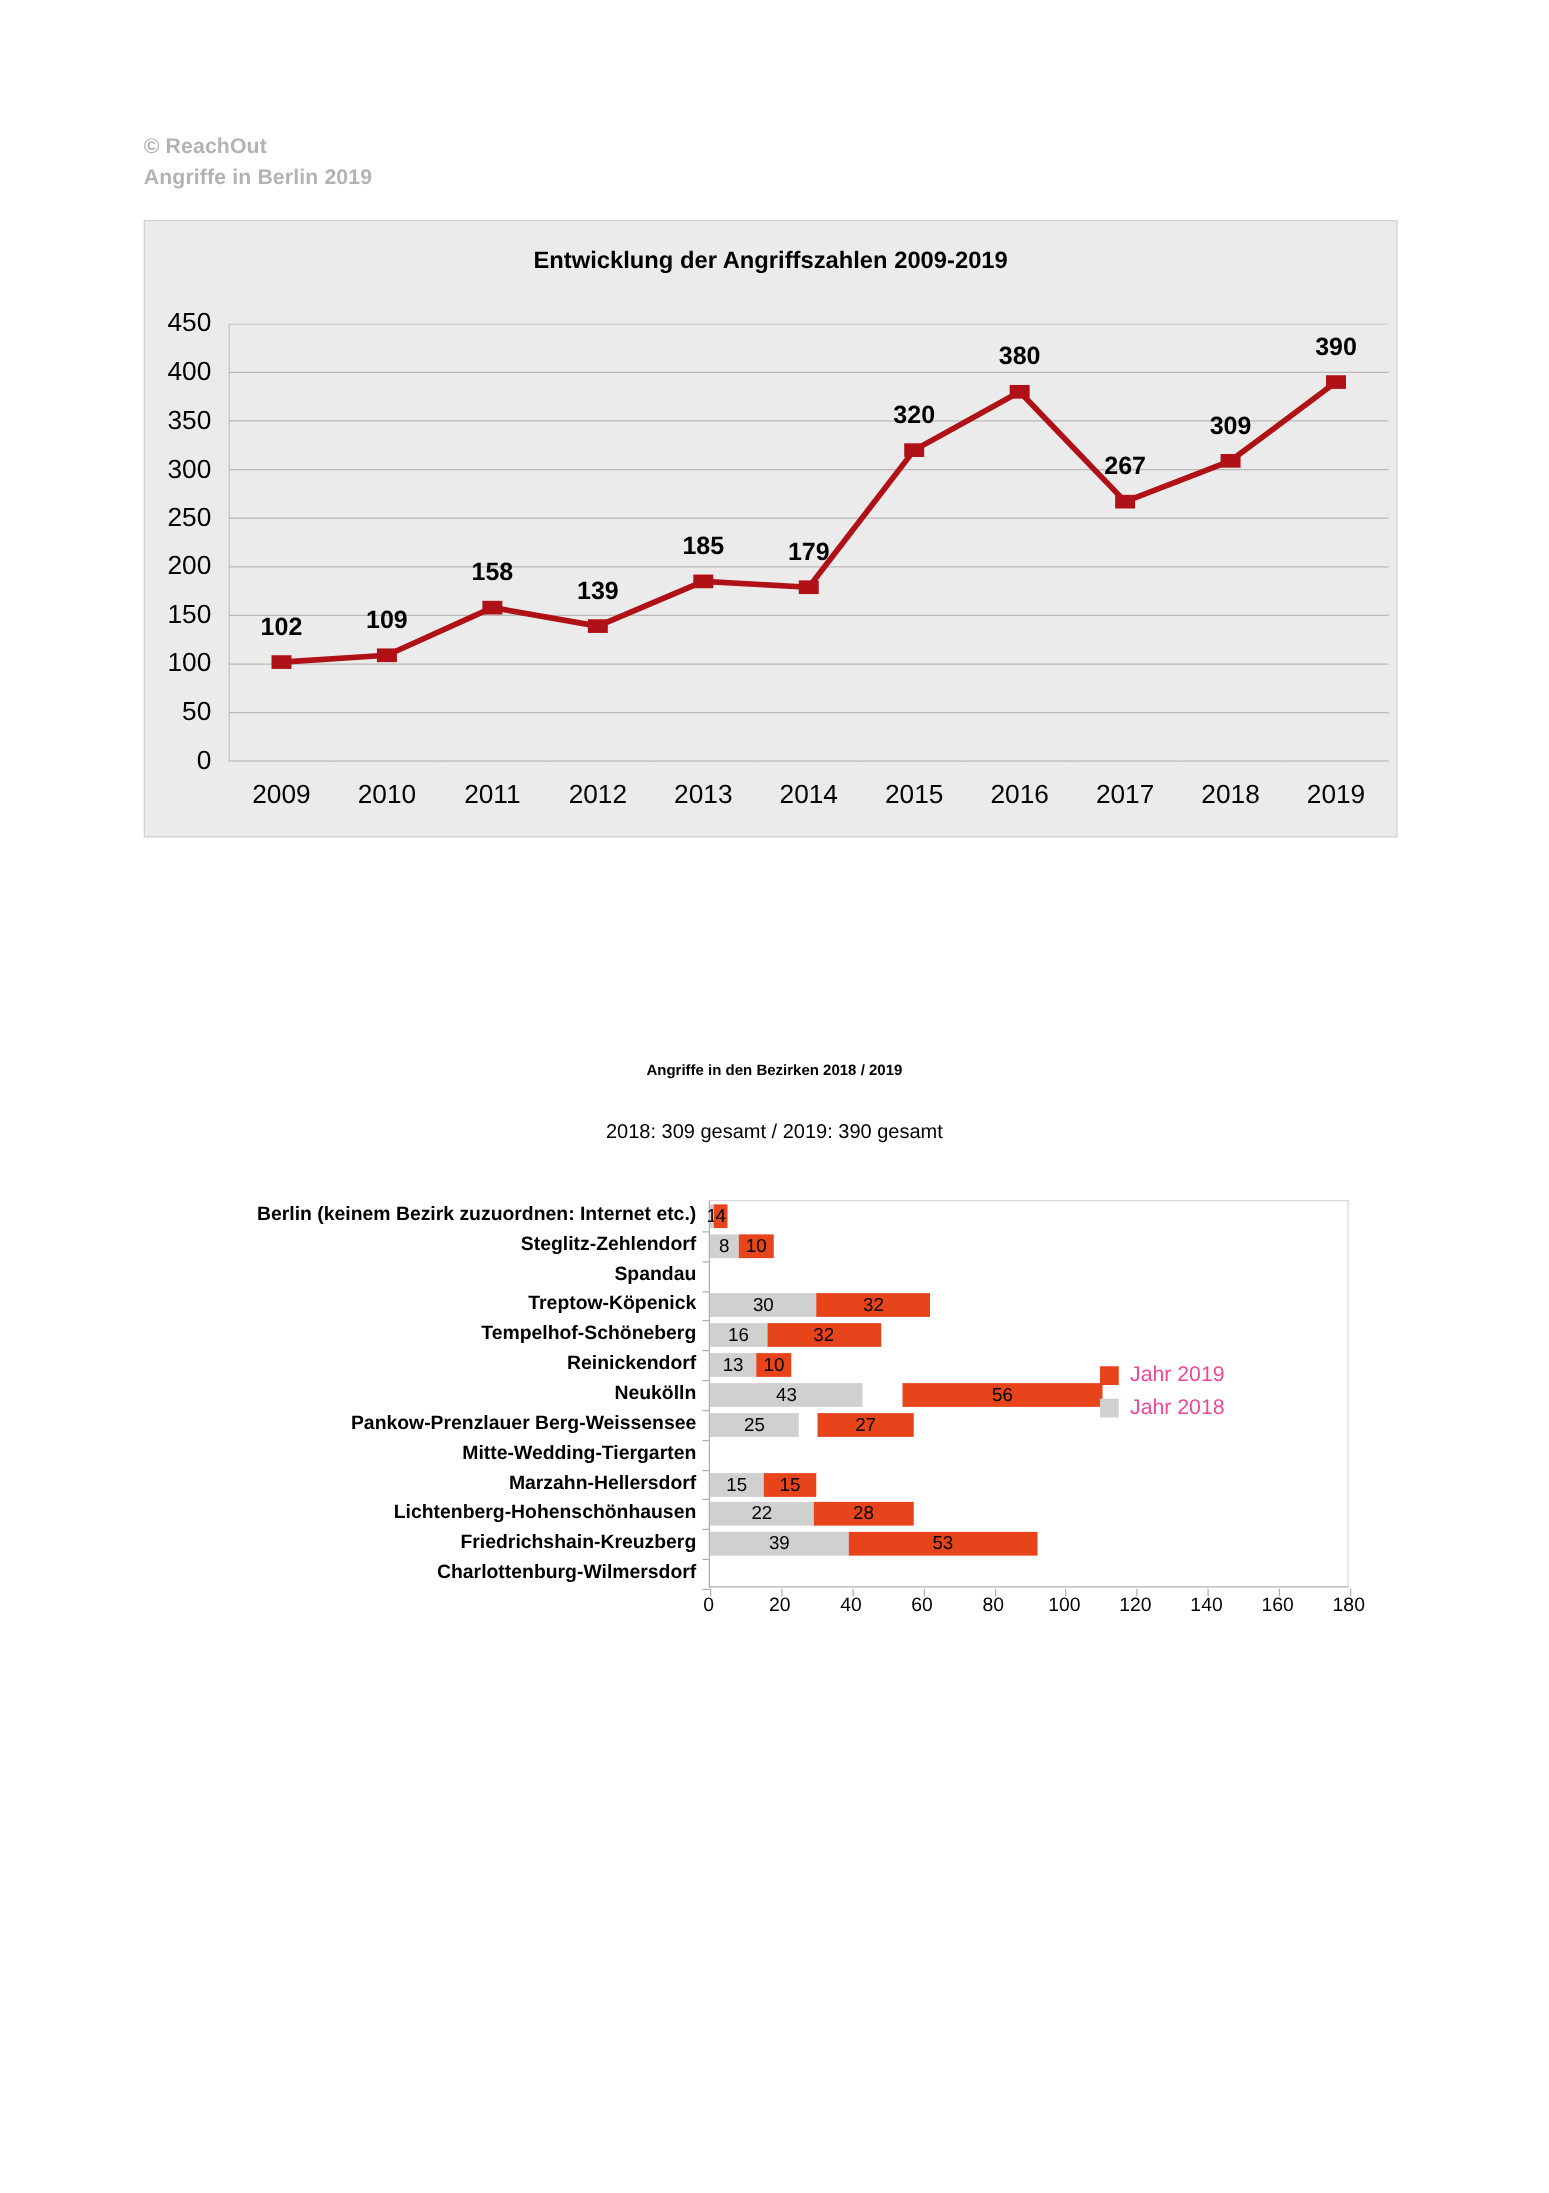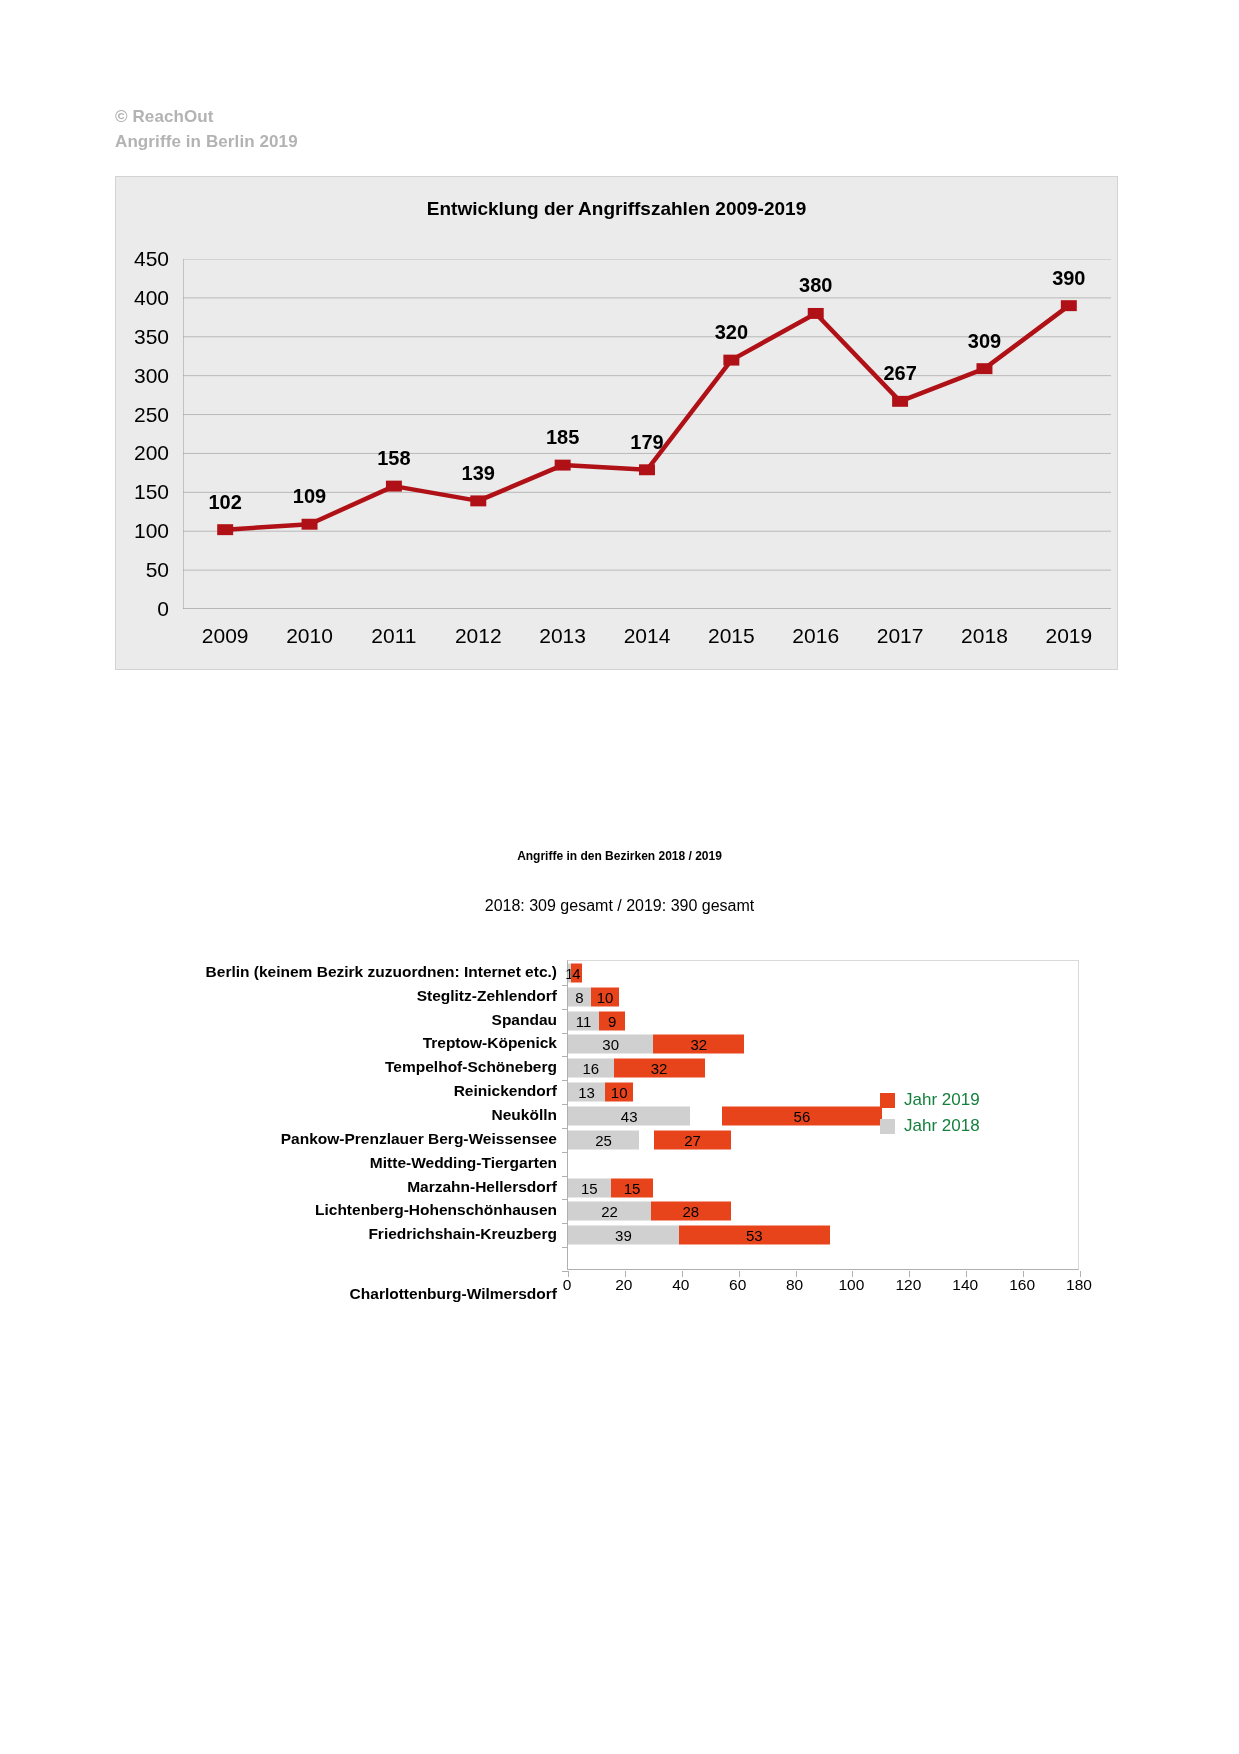--- a/index.html
+++ b/index.html
@@ -192,21 +192,21 @@
     display: flex;
     align-items: center;
     gap: 9px;
   }
   .bc-swatch {
     width: 15px; height: 15px;
     flex: 0 0 auto;
   }
   .bc-legend-label {
     font-size: 17px;
-    color: #15803d;
+    color: #ec4899;
     white-space: nowrap;
   }
 </style>
 </head>
 <body>
 
 <div class="page">
 
   <div class="doc-header">
     <div>© ReachOut</div>
@@ -303,49 +303,41 @@
         <div class="bc-label" style="top: 59.6154px;">Spandau</div>
         <div class="bc-label" style="top: 83.4615px;">Treptow-Köpenick</div>
         <div class="bc-label" style="top: 107.308px;">Tempelhof-Schöneberg</div>
         <div class="bc-label" style="top: 131.154px;">Reinickendorf</div>
         <div class="bc-label" style="top: 155px;">Neukölln</div>
         <div class="bc-label" style="top: 178.846px;">Pankow-Prenzlauer Berg-Weissensee</div>
         <div class="bc-label" style="top: 202.692px;">Mitte-Wedding-Tiergarten</div>
         <div class="bc-label" style="top: 226.538px;">Marzahn-Hellersdorf</div>
         <div class="bc-label" style="top: 250.385px;">Lichtenberg-Hohenschönhausen</div>
         <div class="bc-label" style="top: 274.231px;">Friedrichshain-Kreuzberg</div>
-        <div class="bc-label" style="top: 298.077px; margin-top: 36px;">Charlottenburg-Wilmersdorf</div>
+        <div class="bc-label" style="top: 298.077px;">Charlottenburg-Wilmersdorf</div>
       </div>
     <div class="bc-plot" id="bc-plot">
         <div class="bc-row" style="top: 11.9231px; width: 100%;">
           <div class="bc-seg s2018" style="width: 2.84444px;">
             <span>1</span>
           </div>
           <div class="bc-seg s2019" style="width: 11.3778px;">
             <span>4</span>
           </div>
         </div>
         <div class="bc-tick" style="top: 23.8462px;"></div>
         <div class="bc-row" style="top: 35.7692px; width: 100%;">
           <div class="bc-seg s2018" style="width: 22.7556px;">
             <span>8</span>
           </div>
           <div class="bc-seg s2019" style="width: 28.4444px;">
             <span>10</span>
           </div>
         </div>
         <div class="bc-tick" style="top: 47.6923px;"></div>
-        <div class="bc-row" style="top: 59.6154px; width: 100%;">
-          <div class="bc-seg s2018" style="width: 31.2889px;">
-            <span>11</span>
-          </div>
-          <div class="bc-seg s2019" style="width: 25.6px;">
-            <span>9</span>
-          </div>
-        </div>
         <div class="bc-tick" style="top: 71.5385px;"></div>
         <div class="bc-row" style="top: 83.4615px; width: 100%;">
           <div class="bc-seg s2018" style="width: 85.3333px;">
             <span>30</span>
           </div>
           <div class="bc-seg s2019" style="width: 91.0222px;">
             <span>32</span>
           </div>
         </div>
         <div class="bc-tick" style="top: 95.3846px;"></div>

